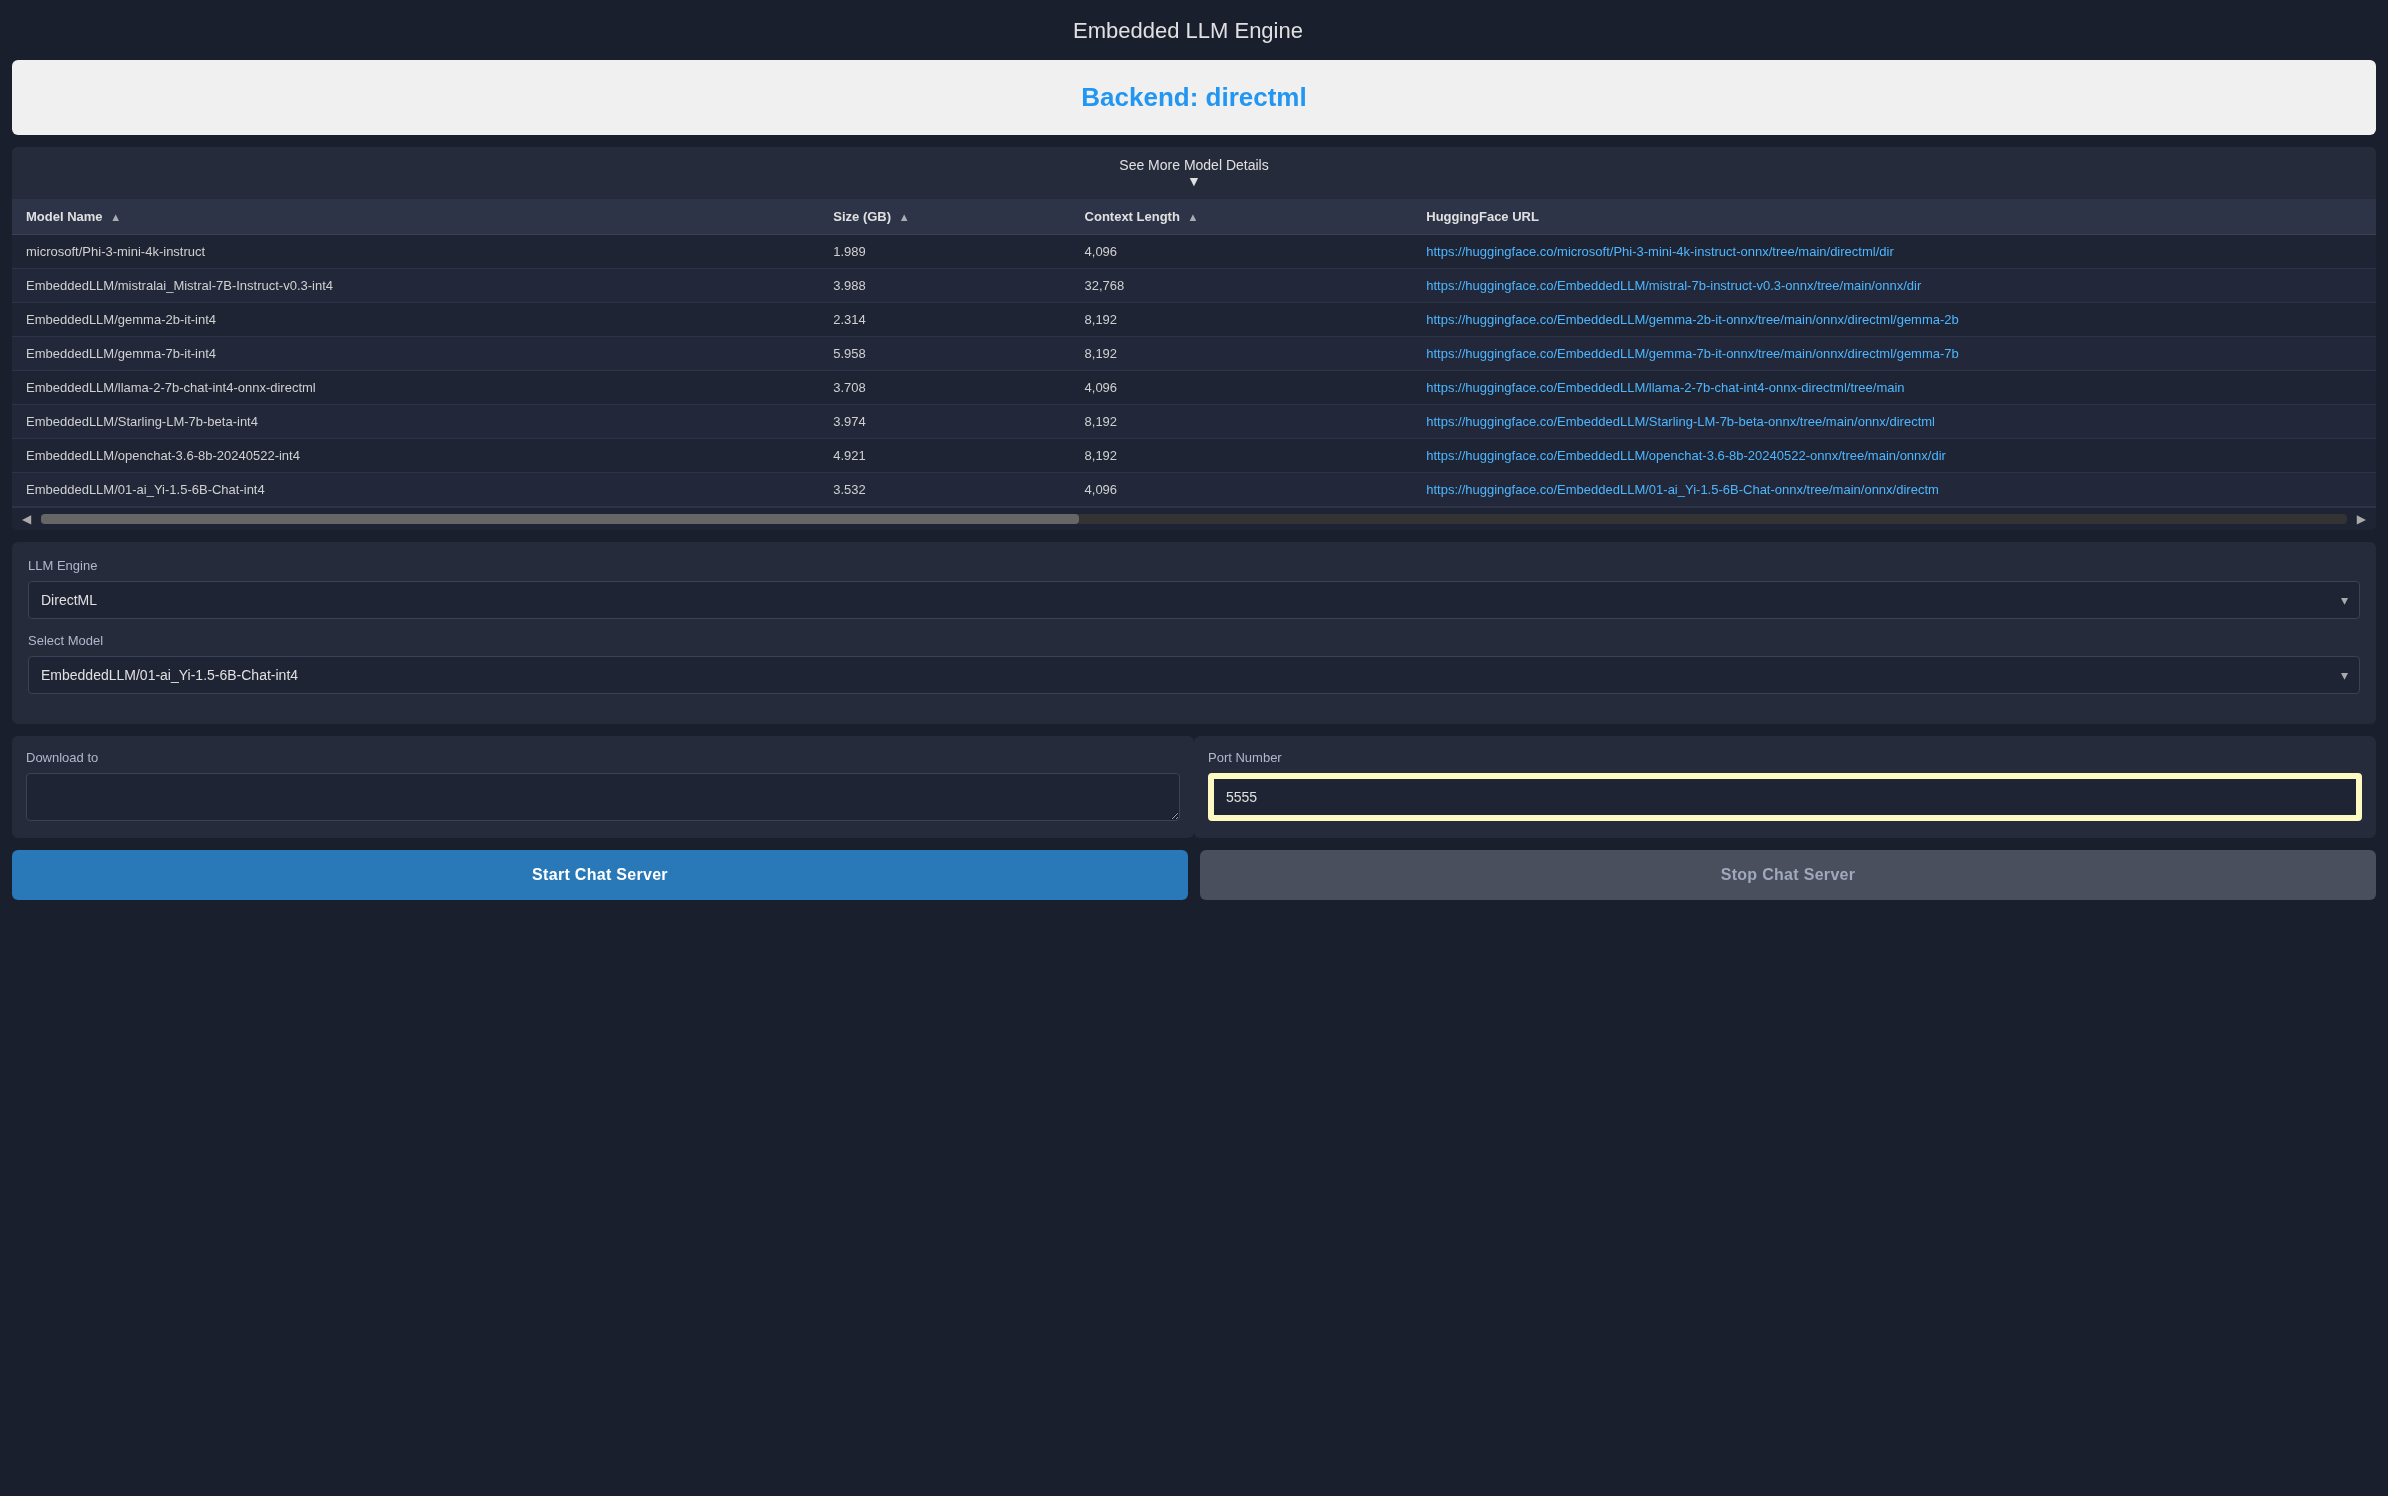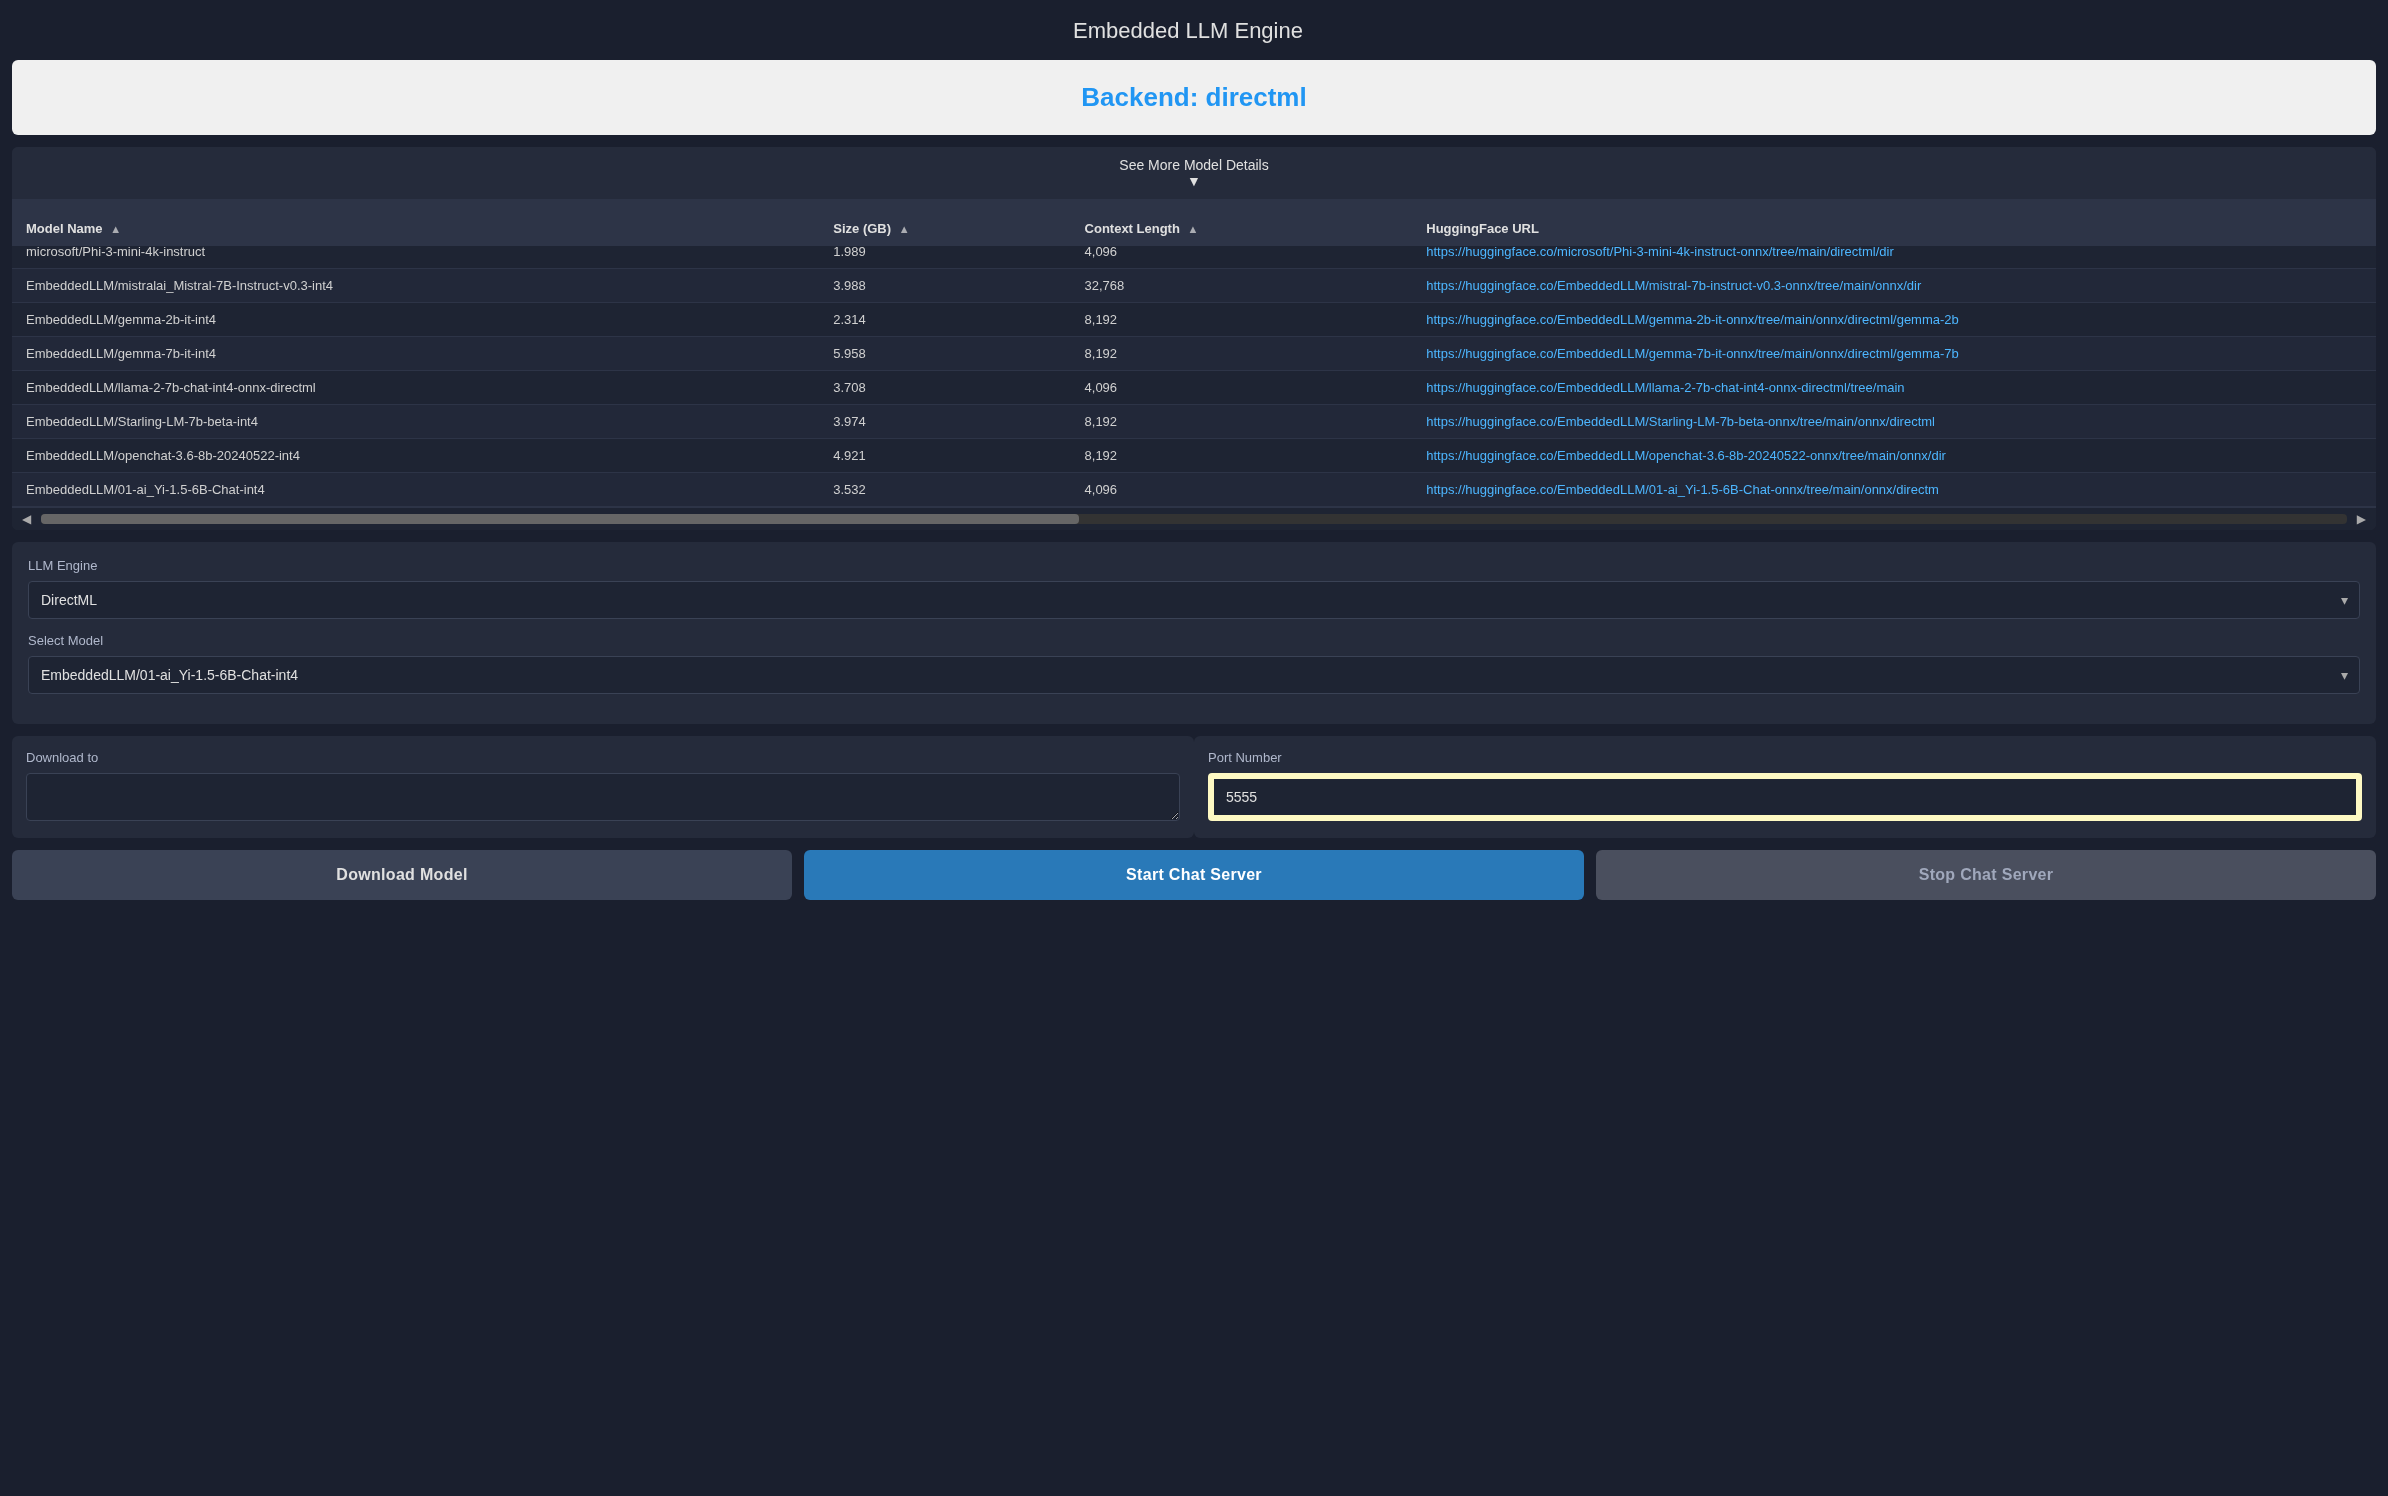--- a/index.html
+++ b/index.html
@@ -90,21 +90,21 @@
 
     thead th {
       padding: 10px 14px;
       text-align: left;
       font-weight: 600;
       font-size: 13px;
       color: #e0e0e0;
       border-bottom: 1px solid #3a4255;
       white-space: nowrap;
       position: sticky;
-      top: 12px;
+      top: 0;
       background-color: #2d3447;
       z-index: 1;
     }
 
     thead th .sort-icon {
       margin-left: 4px;
       opacity: 0.7;
       font-size: 11px;
     }
 
@@ -394,18 +394,17 @@
       <div class="section-label">Download to</div>
       <textarea id="download-path" rows="2" style=""></textarea>
     </div>
     <div id="port-section">
       <div class="section-label">Port Number</div>
       <input type="text" id="port-input" value="5555" style="">
     </div>
   </div>
 
   <div id="buttons-row">
-    <button class="btn" id="download-btn">Download Model</button>
     <button class="btn" id="start-btn">Start Chat Server</button>
     <button class="btn" id="stop-btn">Stop Chat Server</button>
   </div>
 
 </div>
 
 </body></html>

